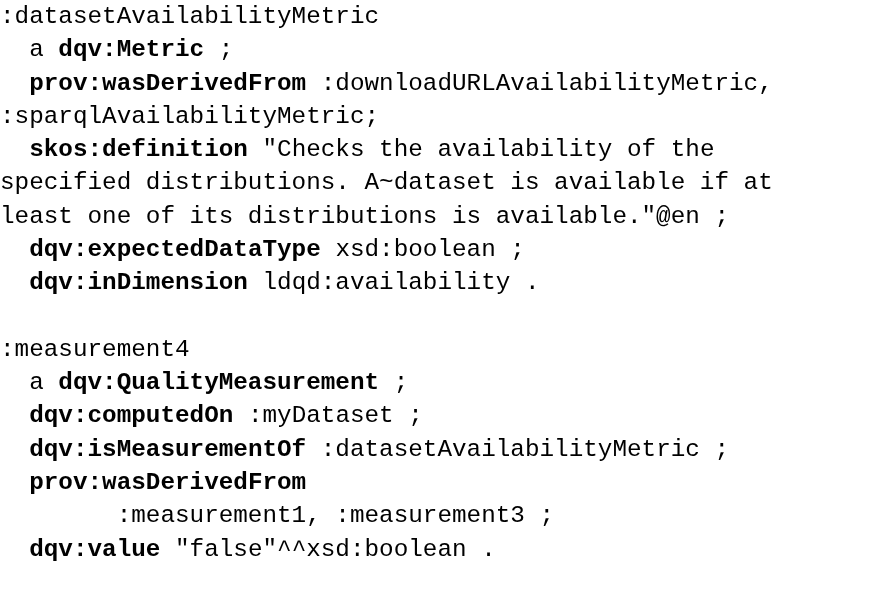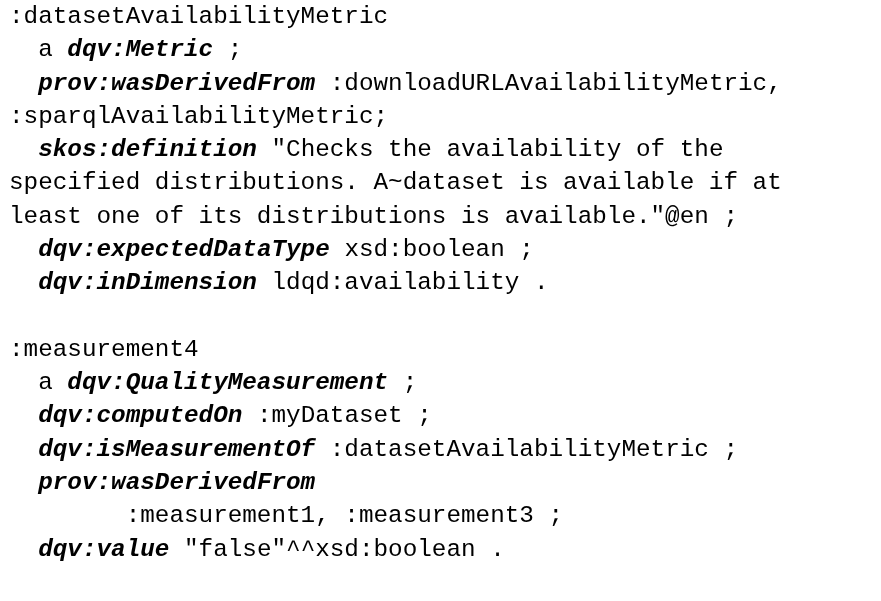--- a/index.html
+++ b/index.html
@@ -9,23 +9,22 @@
     height: 601px;
     background: #ffffff;
     font-family: "Courier New", Courier, monospace;
     font-size: 24.3px;
     line-height: 1.37;
     color: #000000;
     overflow: hidden;
   }
   .code-block {
     white-space: pre;
-    padding: 0 9px;
+    padding: 0 0;
   }
   .bold {
     font-weight: bold;
-    font-style: italic;
   }
 </style>
 </head>
 <body>
 
 <div class="code-block" id="code-root"><div style="white-space: pre;"><span>:datasetAvailabilityMetric</span></div><div style="white-space: pre;"><span>  a </span><span class="bold">dqv:Metric</span><span> ;</span></div><div style="white-space: pre;"><span>  </span><span class="bold">prov:wasDerivedFrom</span><span> :downloadURLAvailabilityMetric,</span></div><div style="white-space: pre;"><span>:sparqlAvailabilityMetric;</span></div><div style="white-space: pre;"><span>  </span><span class="bold">skos:definition</span><span> "Checks the availability of the </span></div><div style="white-space: pre;"><span>specified distributions. A~dataset is available if at </span></div><div style="white-space: pre;"><span>least one of its distributions is available."@en ;</span></div><div style="white-space: pre;"><span>  </span><span class="bold">dqv:expectedDataType</span><span> xsd:boolean ;</span></div><div style="white-space: pre;"><span>  </span><span class="bold">dqv:inDimension</span><span> ldqd:availability .</span></div><div style="white-space: pre;"><span> </span></div><div style="white-space: pre;"><span>:measurement4</span></div><div style="white-space: pre;"><span>  a </span><span class="bold">dqv:QualityMeasurement</span><span> ;</span></div><div style="white-space: pre;"><span>  </span><span class="bold">dqv:computedOn</span><span> :myDataset ;</span></div><div style="white-space: pre;"><span>  </span><span class="bold">dqv:isMeasurementOf</span><span> :datasetAvailabilityMetric ;</span></div><div style="white-space: pre;"><span>  </span><span class="bold">prov:wasDerivedFrom</span></div><div style="white-space: pre;"><span>        :measurement1, :measurement3 ;</span></div><div style="white-space: pre;"><span>  </span><span class="bold">dqv:value</span><span> "false"^^xsd:boolean .</span></div></div>
 
 </body></html>

